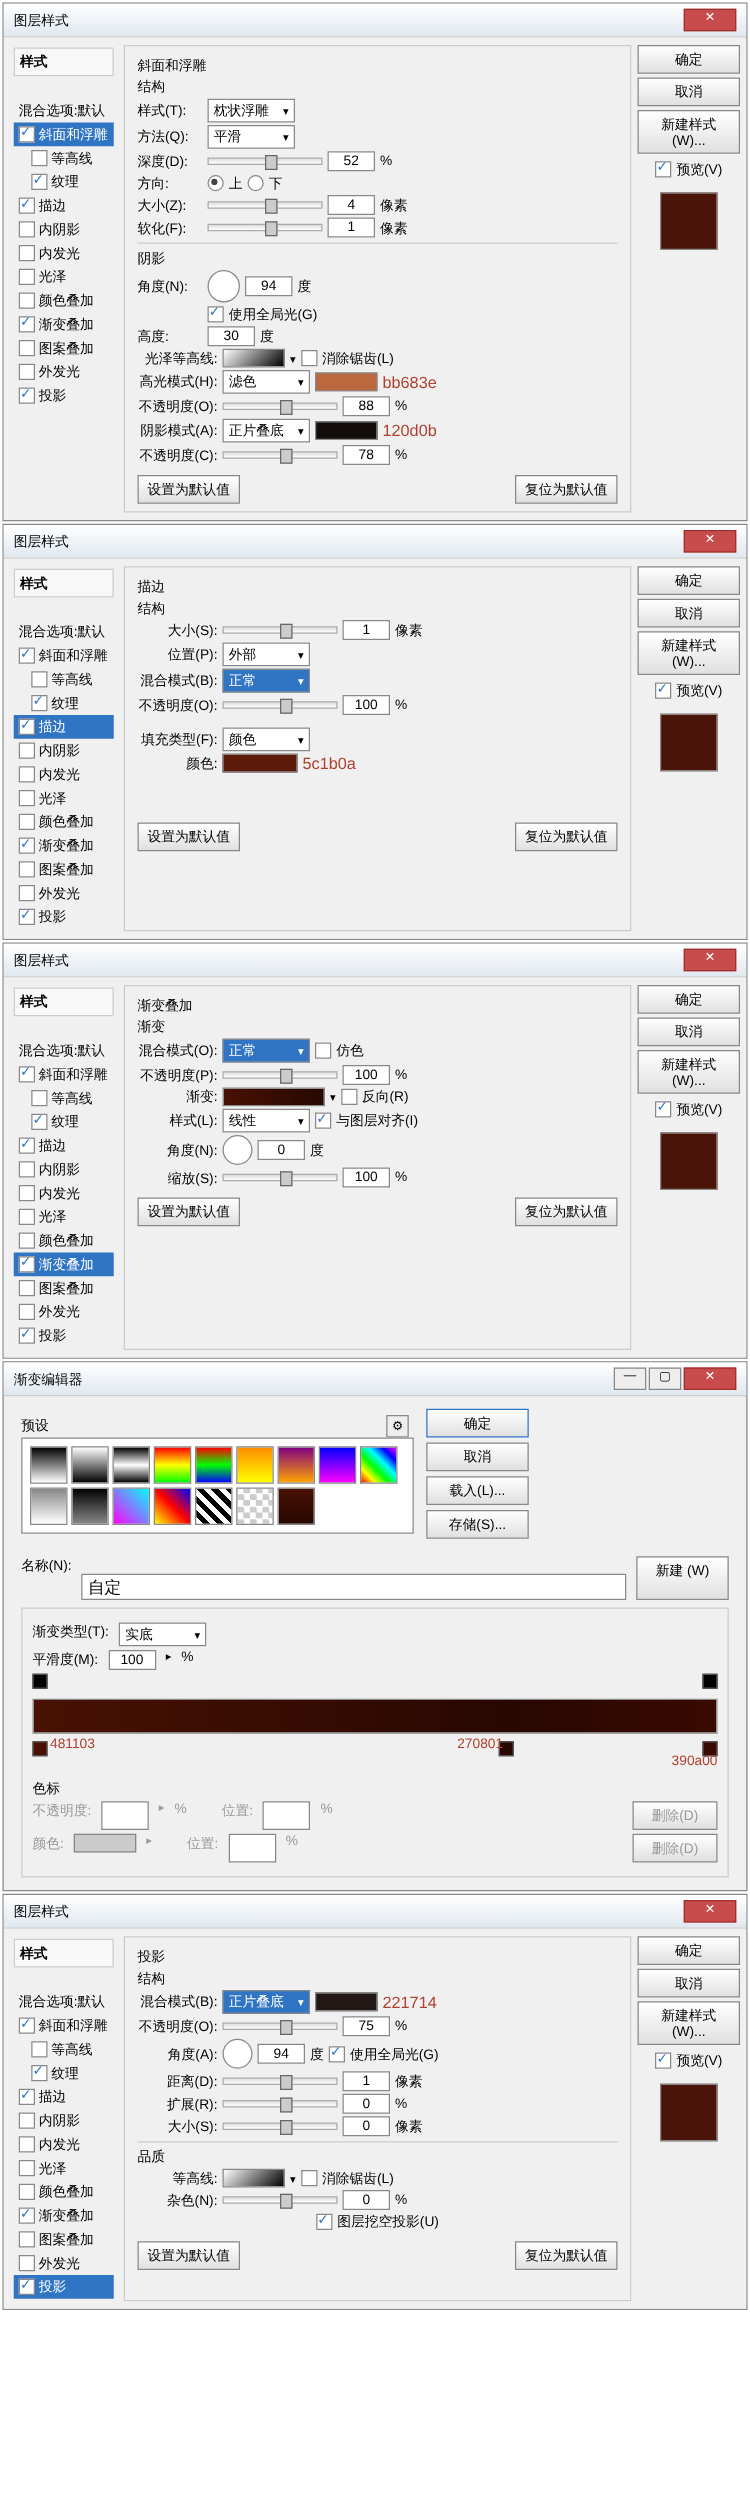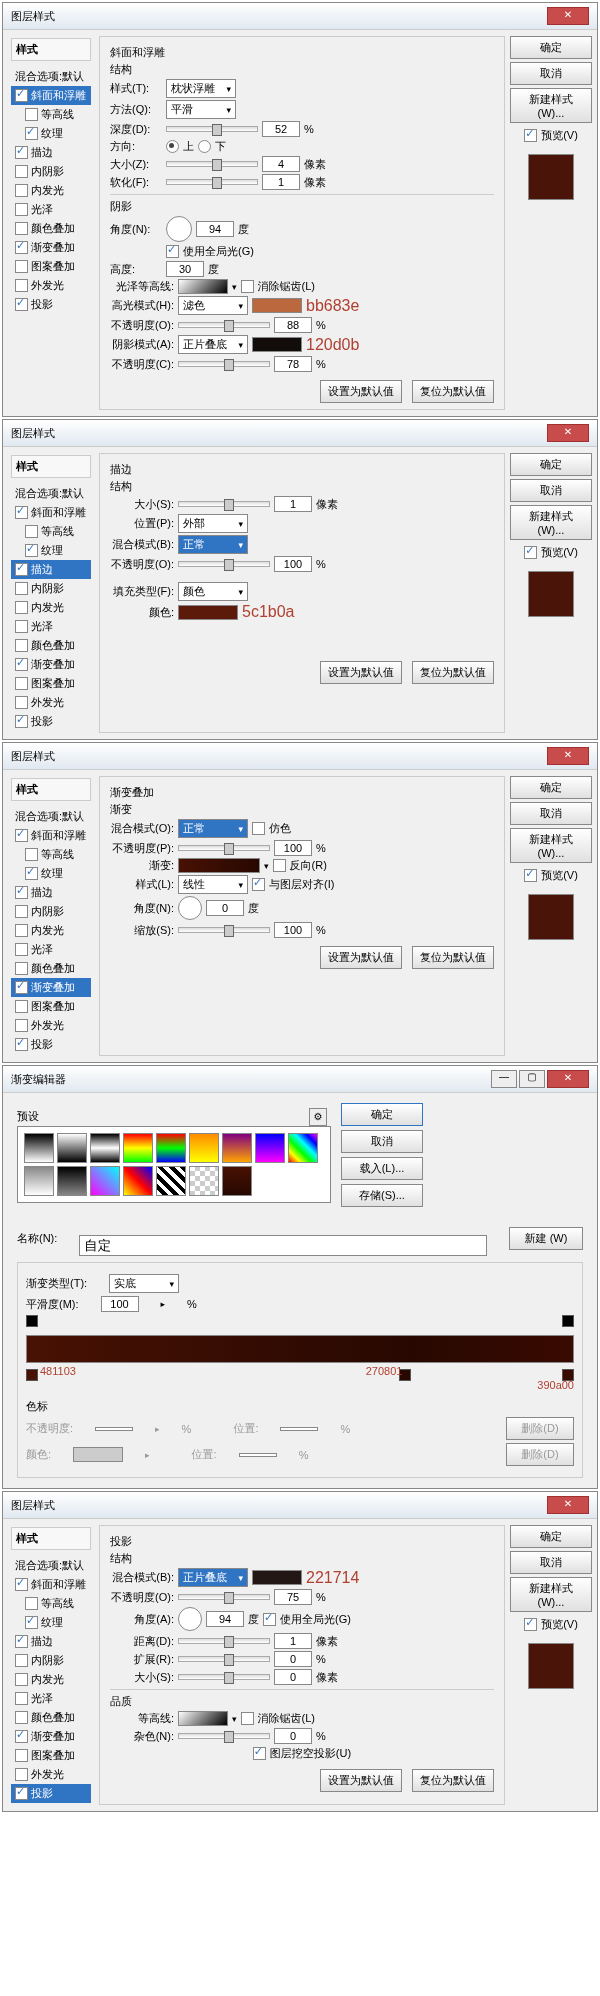--- a/index.html
+++ b/index.html
@@ -1,21 +1,21 @@
 <!DOCTYPE html>
 <html><head>
 <meta charset="utf-8">
 <style>
 body{margin:0;background:#fff;font-family:"Microsoft YaHei",SimSun,sans-serif;font-size:11px;color:#000;width:600px}
 .dialog{border:1px solid #888;background:#f0f0f0;margin:2px;position:relative}
 .titlebar{background:linear-gradient(#fff,#e0e8f0);padding:4px 8px;border-bottom:1px solid #ccc;display:flex;justify-content:space-between;align-items:center}
 .titlebar .close{background:#c94c4c;color:#fff;width:40px;height:16px;text-align:center;border:1px solid #a03030;font-size:10px;line-height:14px}
 .dlg-body{display:flex;padding:6px;background:#f0f0f0}
 .styles-col{width:80px;padding:2px}
-.styles-hdr{font-weight:bold;padding:3px 4px;background:#f8f8f8;border:1px solid #ccc;margin-bottom:6px}
+.styles-hdr{font-weight:bold;padding:3px 4px;background:#f8f8f8;border:1px solid #ccc;margin-bottom:18px}
 .style-item{padding:2px 4px;display:flex;align-items:center;gap:3px}
 .style-item.sel{background:#3074c4;color:#fff}
 .ck{width:11px;height:11px;border:1px solid #888;background:#fff;display:inline-block;position:relative}
 .ck.on::after{content:"✓";position:absolute;top:-3px;left:0;font-size:11px;color:#3074c4}
 .main-col{flex:1;border:1px solid #ccc;background:#f0f0f0;padding:6px 10px;margin:0 6px}
 .btn-col{width:80px;display:flex;flex-direction:column;gap:3px;align-items:center}
 .btn{border:1px solid #888;background:linear-gradient(#fff,#e0e0e0);padding:3px 6px;width:68px;text-align:center;cursor:pointer;font-size:11px}
 .swatch{width:44px;height:44px;border:1px solid #888;background:#4a1408;margin-top:6px}
 .group-title{font-size:11px;margin:2px 0}
 .row{display:flex;align-items:center;gap:4px;margin:2px 0;font-size:11px}
@@ -23,34 +23,34 @@
 .lbl2{min-width:64px;text-align:right}
 .dropdown{border:1px solid #888;background:#fff;padding:1px 4px;min-width:60px;display:inline-flex;align-items:center;justify-content:space-between}
 .dropdown.blue{background:#3074c4;color:#fff}
 .dropdown::after{content:"▾";margin-left:4px;font-size:9px}
 .slider{flex:1;height:4px;background:linear-gradient(#ddd,#fff);border:1px solid #aaa;position:relative;max-width:90px}
 .slider::before{content:"";position:absolute;top:-3px;left:50%;width:8px;height:10px;background:#ccc;border:1px solid #666}
 .num{width:30px;border:1px solid #888;background:#fff;padding:1px 3px;text-align:center}
 .radio{width:11px;height:11px;border:1px solid #888;border-radius:50%;background:#fff;display:inline-block;position:relative}
 .radio.on::after{content:"";position:absolute;top:2px;left:2px;width:5px;height:5px;border-radius:50%;background:#444}
 .colorbox{width:48px;height:13px;display:inline-block;border:1px solid #888}
-.hexnote{color:#b04030;font-size:16px}
-.sub-btns{display:flex;gap:10px;justify-content:flex-end;margin-top:8px}
+.hexnote{color:#b04030;font-size:13px}
+.sub-btns{display:flex;gap:10px;justify-content:space-between;margin-top:8px}
 hr.sep{border:none;border-top:1px solid #ccc;margin:4px 0}
 
 .ge-body{padding:10px 14px}
 .presets{border:1px solid #888;background:#fff;padding:6px;display:flex;flex-wrap:wrap;gap:3px;width:300px}
 .preset{width:28px;height:28px;border:1px solid #888}
 .ge-top{display:flex;gap:10px;align-items:center}
 .ge-btns{display:flex;flex-direction:column;gap:4px}
 .grad-bar{height:26px;border:1px solid #888;margin:6px 0;background:linear-gradient(90deg,#481103,#270801 70%,#390a00)}
 .stops{position:relative;height:14px;margin:0 0 4px}
 .stop{position:absolute;width:10px;height:10px;border:1px solid #555;top:0}
 .stoplabel{position:absolute;color:#b04030;font-size:11px;top:-4px}
-.field-row{display:flex;align-items:center;gap:22px;margin:3px 0}
+.field-row{display:flex;gap:8px;margin:3px 0}
 .subpanel{border:1px solid #ccc;padding:8px;margin-top:6px}
 .txt{border:1px solid #888;background:#fff;padding:2px 4px}
 .gearbtn{width:16px;height:16px;border:1px solid #888;background:#eee;display:flex;align-items:center;justify-content:center;font-size:10px}
 </style>
 </head>
 <body>
 
 <div class="dialog">
   <div class="titlebar">
     <span>图层样式</span>

